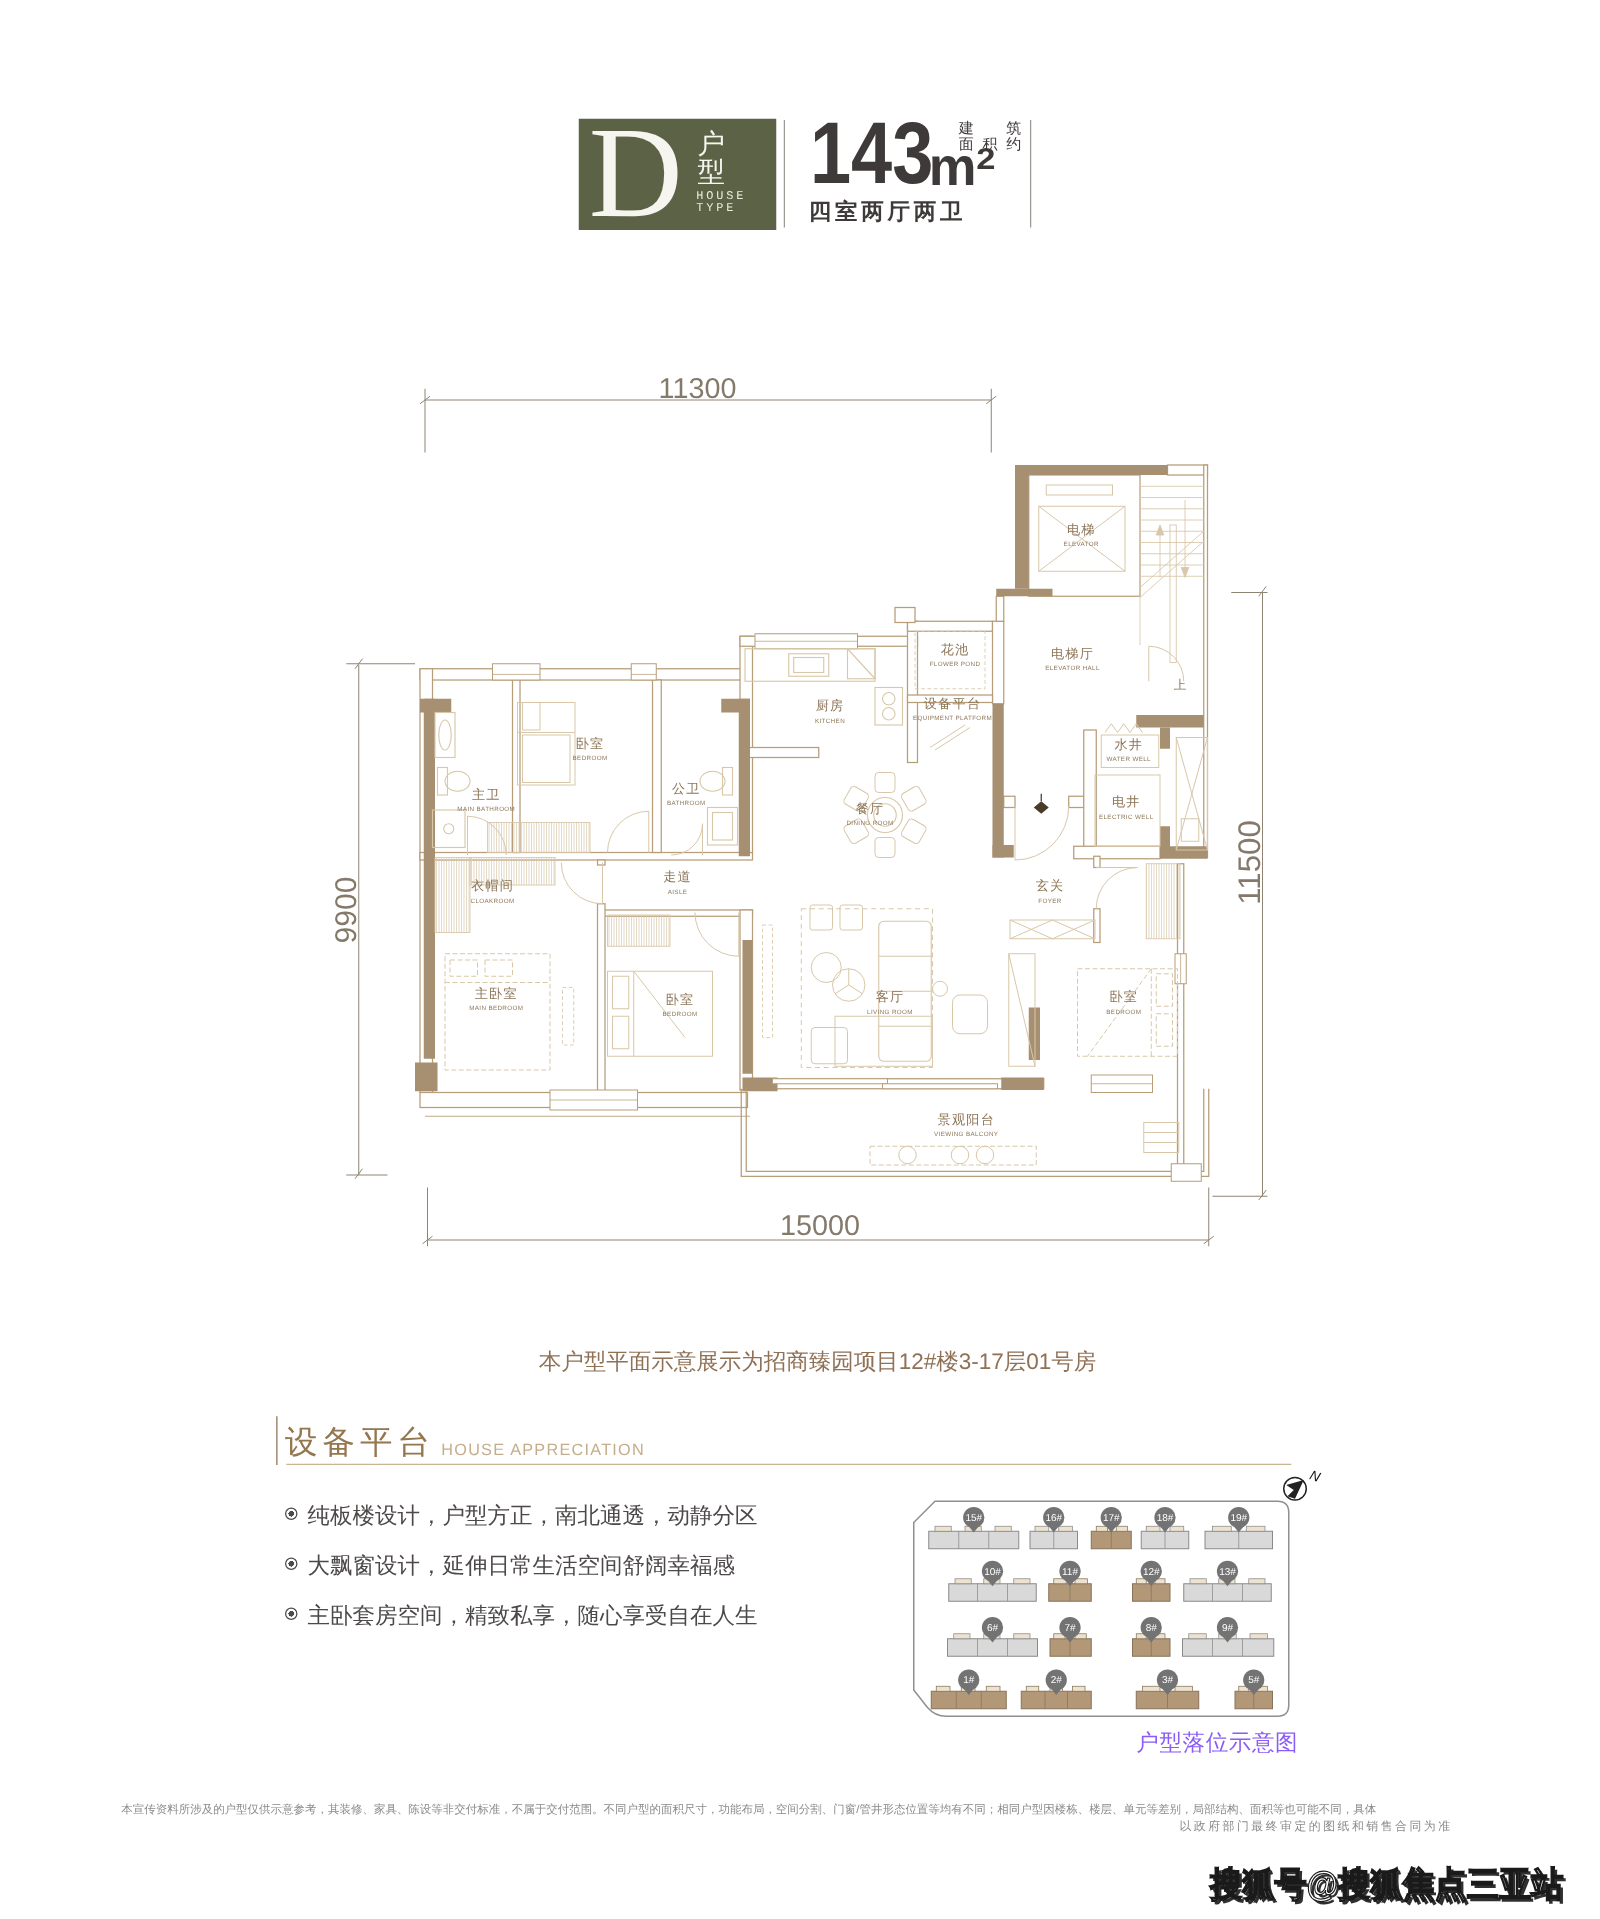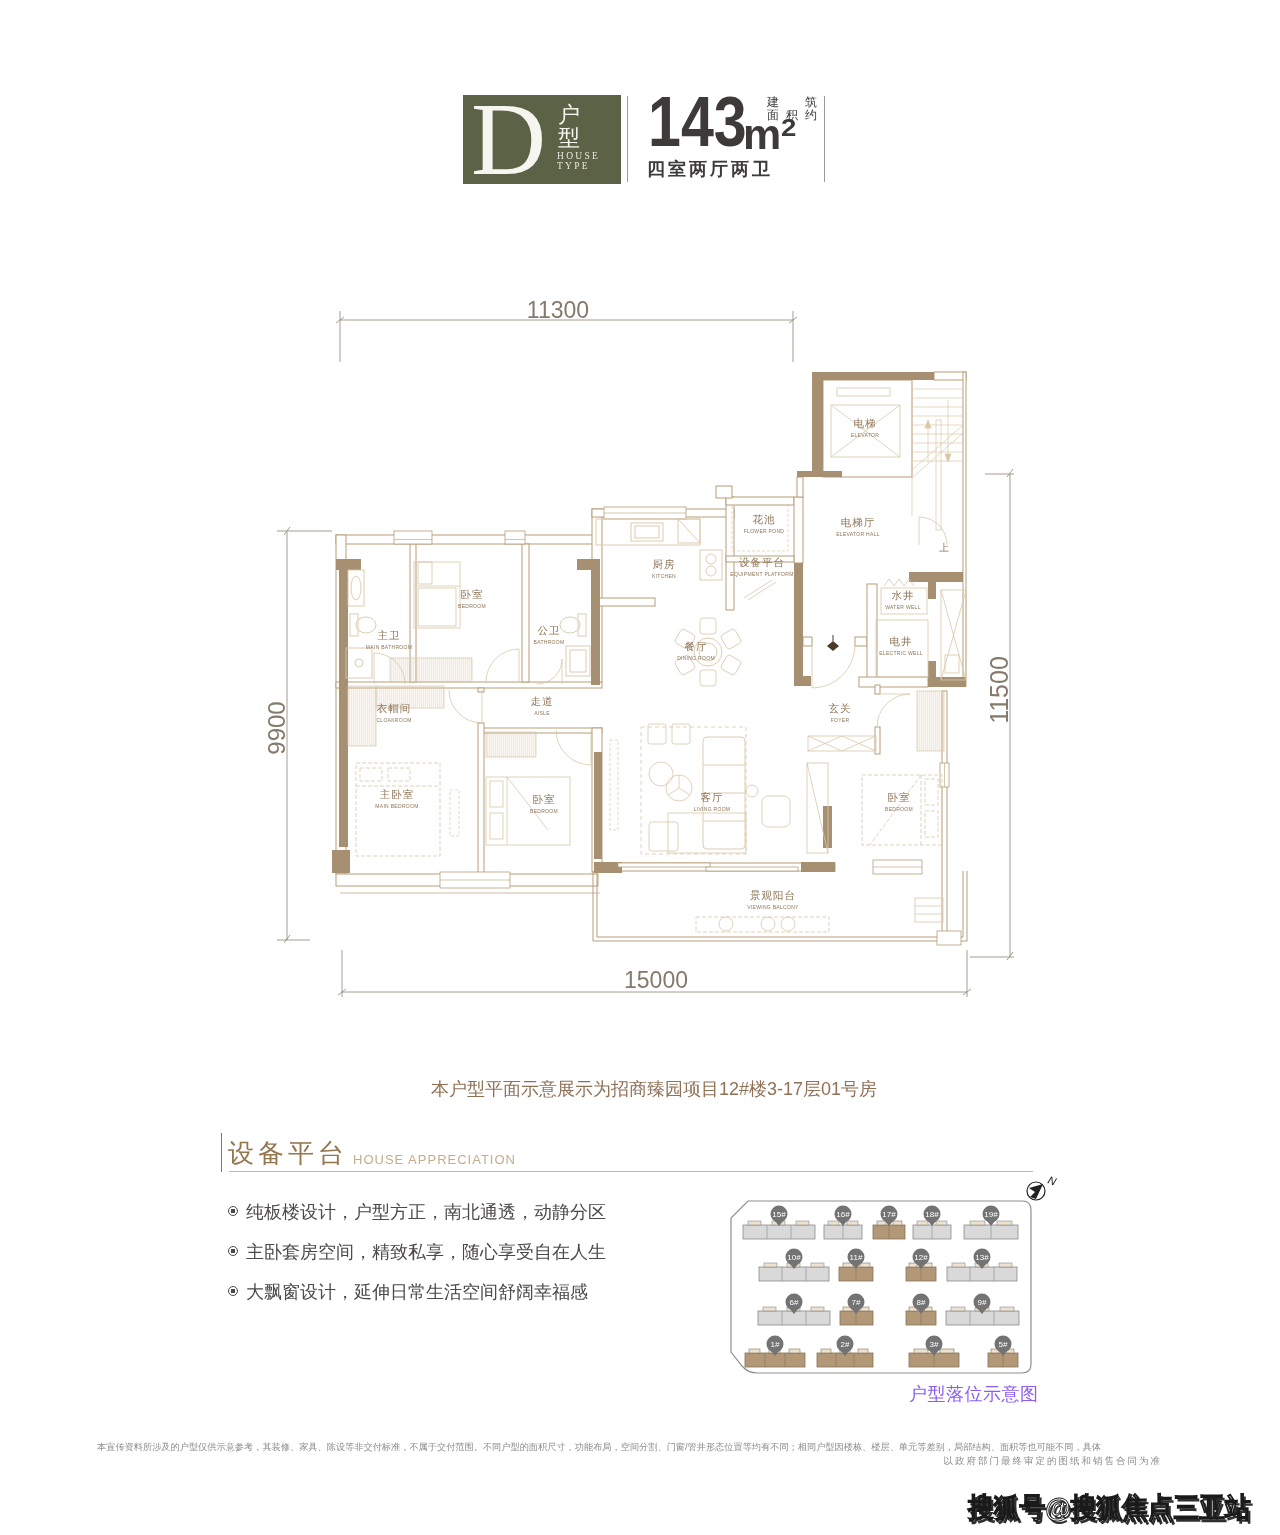--- a/index.html
+++ b/index.html
@@ -9,21 +9,21 @@
 </style>
 </head>
 <body>
 
 <div class="abs" style="left:463px;top:95px;width:158px;height:89px;background:#5c6246;">
 
   <div class="abs" style="left:8px;top:-16px;font-family:'Liberation Serif',serif;font-size:104px;color:#f6f5ef;">D</div>
 
   <div class="abs" style="left:94px;top:8px;font-size:22px;color:#f6f5ef;line-height:23px;width:24px;text-align:center;">户<br>型</div>
 
-  <div class="abs" style="left:94px;top:57px;font-family:Liberation Serif, serif;font-size:9px;color:#eceadf;letter-spacing:2.3px;line-height:9.5px;font-size:9.5px;">HOUSE<br>TYPE</div>
+  <div class="abs" style="left:94px;top:57px;font-family:Liberation Mono, monospace;font-size:9px;color:#eceadf;letter-spacing:2.3px;line-height:9.5px;font-size:9.5px;">HOUSE<br>TYPE</div>
 </div>
 
 <div class="abs" style="left:627px;top:96px;width:1px;height:86px;background:#9a9a94;"></div>
 
 <div class="abs" style="left:648px;top:78px;width:180px;height:70px;">
   <span class="abs" style="left:0px;top:0px;font-size:70px;font-weight:bold;color:#3e3a39;line-height:1.26;transform:scaleX(0.845);transform-origin:left top;">143</span>
   <span class="abs" style="left:95px;top:29px;font-size:43px;font-weight:bold;color:#3e3a39;line-height:1.26;">m</span>
   <span class="abs" style="left:133px;top:38px;font-size:24px;font-weight:bold;color:#3e3a39;line-height:1;transform:scaleX(1.15);transform-origin:left top;">2</span>
 </div>
 
@@ -778,22 +778,22 @@
 
 <div class="abs" style="left:14px;top:1077px;width:1280px;text-align:center;font-size:18px;color:#8f7156;letter-spacing:0px;">本户型平面示意展示为招商臻园项目12#楼3-17层01号房</div>
 
 <div class="abs" style="left:221px;top:1133px;width:1px;height:39px;background:#8f7156;"></div>
 <div class="abs" style="left:228px;top:1136px;font-size:26px;color:#94764f;letter-spacing:4px;">设备平台</div>
 <div class="abs" style="left:353px;top:1152px;font-family:Liberation Sans, sans-serif;font-size:13px;color:#c5ad8c;letter-spacing:1px;">HOUSE APPRECIATION</div>
 <div class="abs" style="left:229px;top:1171px;width:804px;height:1px;background:#c9b493;"></div>
 
 <div class="abs" style="left:228px;top:1193px;font-size:18px;color:#4c4948;letter-spacing:0px;line-height:39.8px;">
   <div><span class="dot"></span>纯板楼设计，户型方正，南北通透，动静分区</div>
+  <div><span class="dot"></span>大飘窗设计，延伸日常生活空间舒阔幸福感</div>
   <div><span class="dot"></span>主卧套房空间，精致私享，随心享受自在人生</div>
-  <div><span class="dot"></span>大飘窗设计，延伸日常生活空间舒阔幸福感</div>
 </div>
 <style>
 .dot{display:inline-block;width:8px;height:8px;border:1.6px solid #4c4948;border-radius:50%;margin-right:8px;position:relative;top:-2px;background:radial-gradient(circle,#4c4948 0 2.2px,transparent 2.3px);}
 </style>
 
 <div class="abs" style="left:909px;top:1382px;font-size:18px;color:#8b5cf6;letter-spacing:0.5px;">户型落位示意图</div>
 
 <div class="abs" style="left:97px;top:1441px;width:1000px;font-size:9.2px;color:#8b8b8b;white-space:nowrap;">本宣传资料所涉及的户型仅供示意参考，其装修、家具、陈设等非交付标准，不属于交付范围。不同户型的面积尺寸，功能布局，空间分割、门窗/管井形态位置等均有不同；相同户型因楼栋、楼层、单元等差别，局部结构、面积等也可能不同，具体</div>
 <div class="abs" style="left:162px;top:1455px;width:1000px;text-align:right;font-size:9.5px;color:#8b8b8b;letter-spacing:2px;">以政府部门最终审定的图纸和销售合同为准</div>
 

